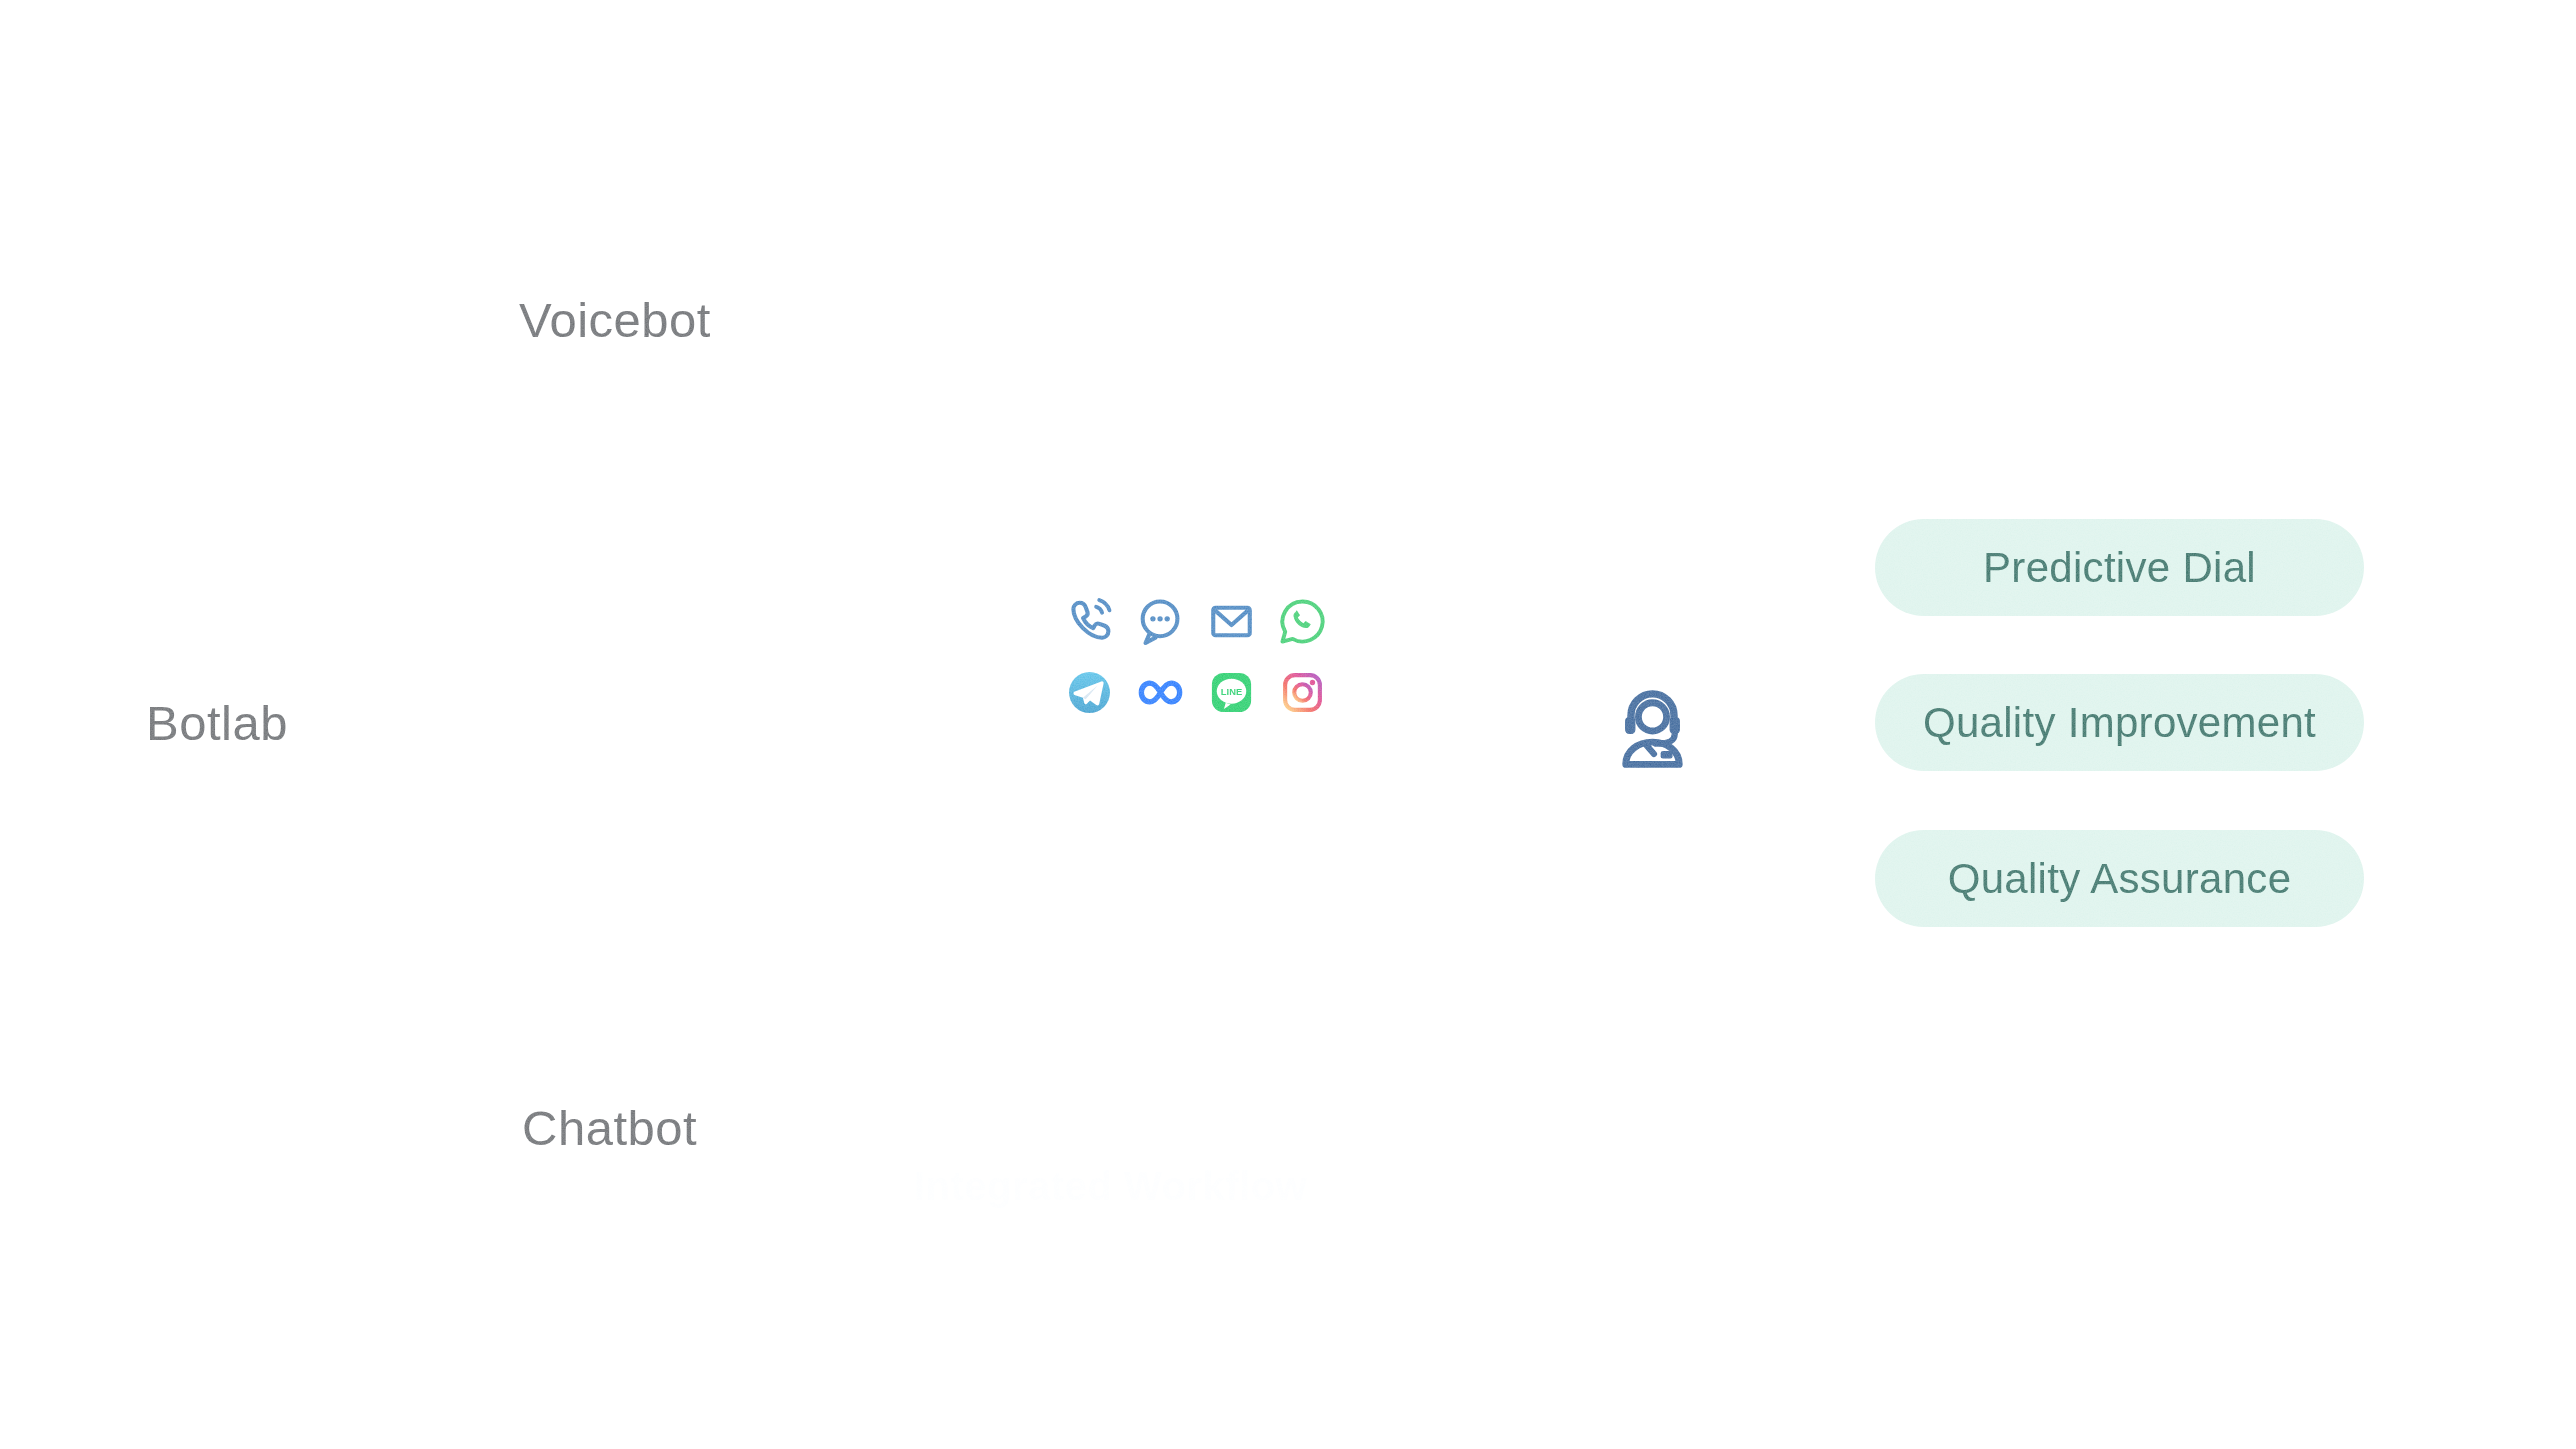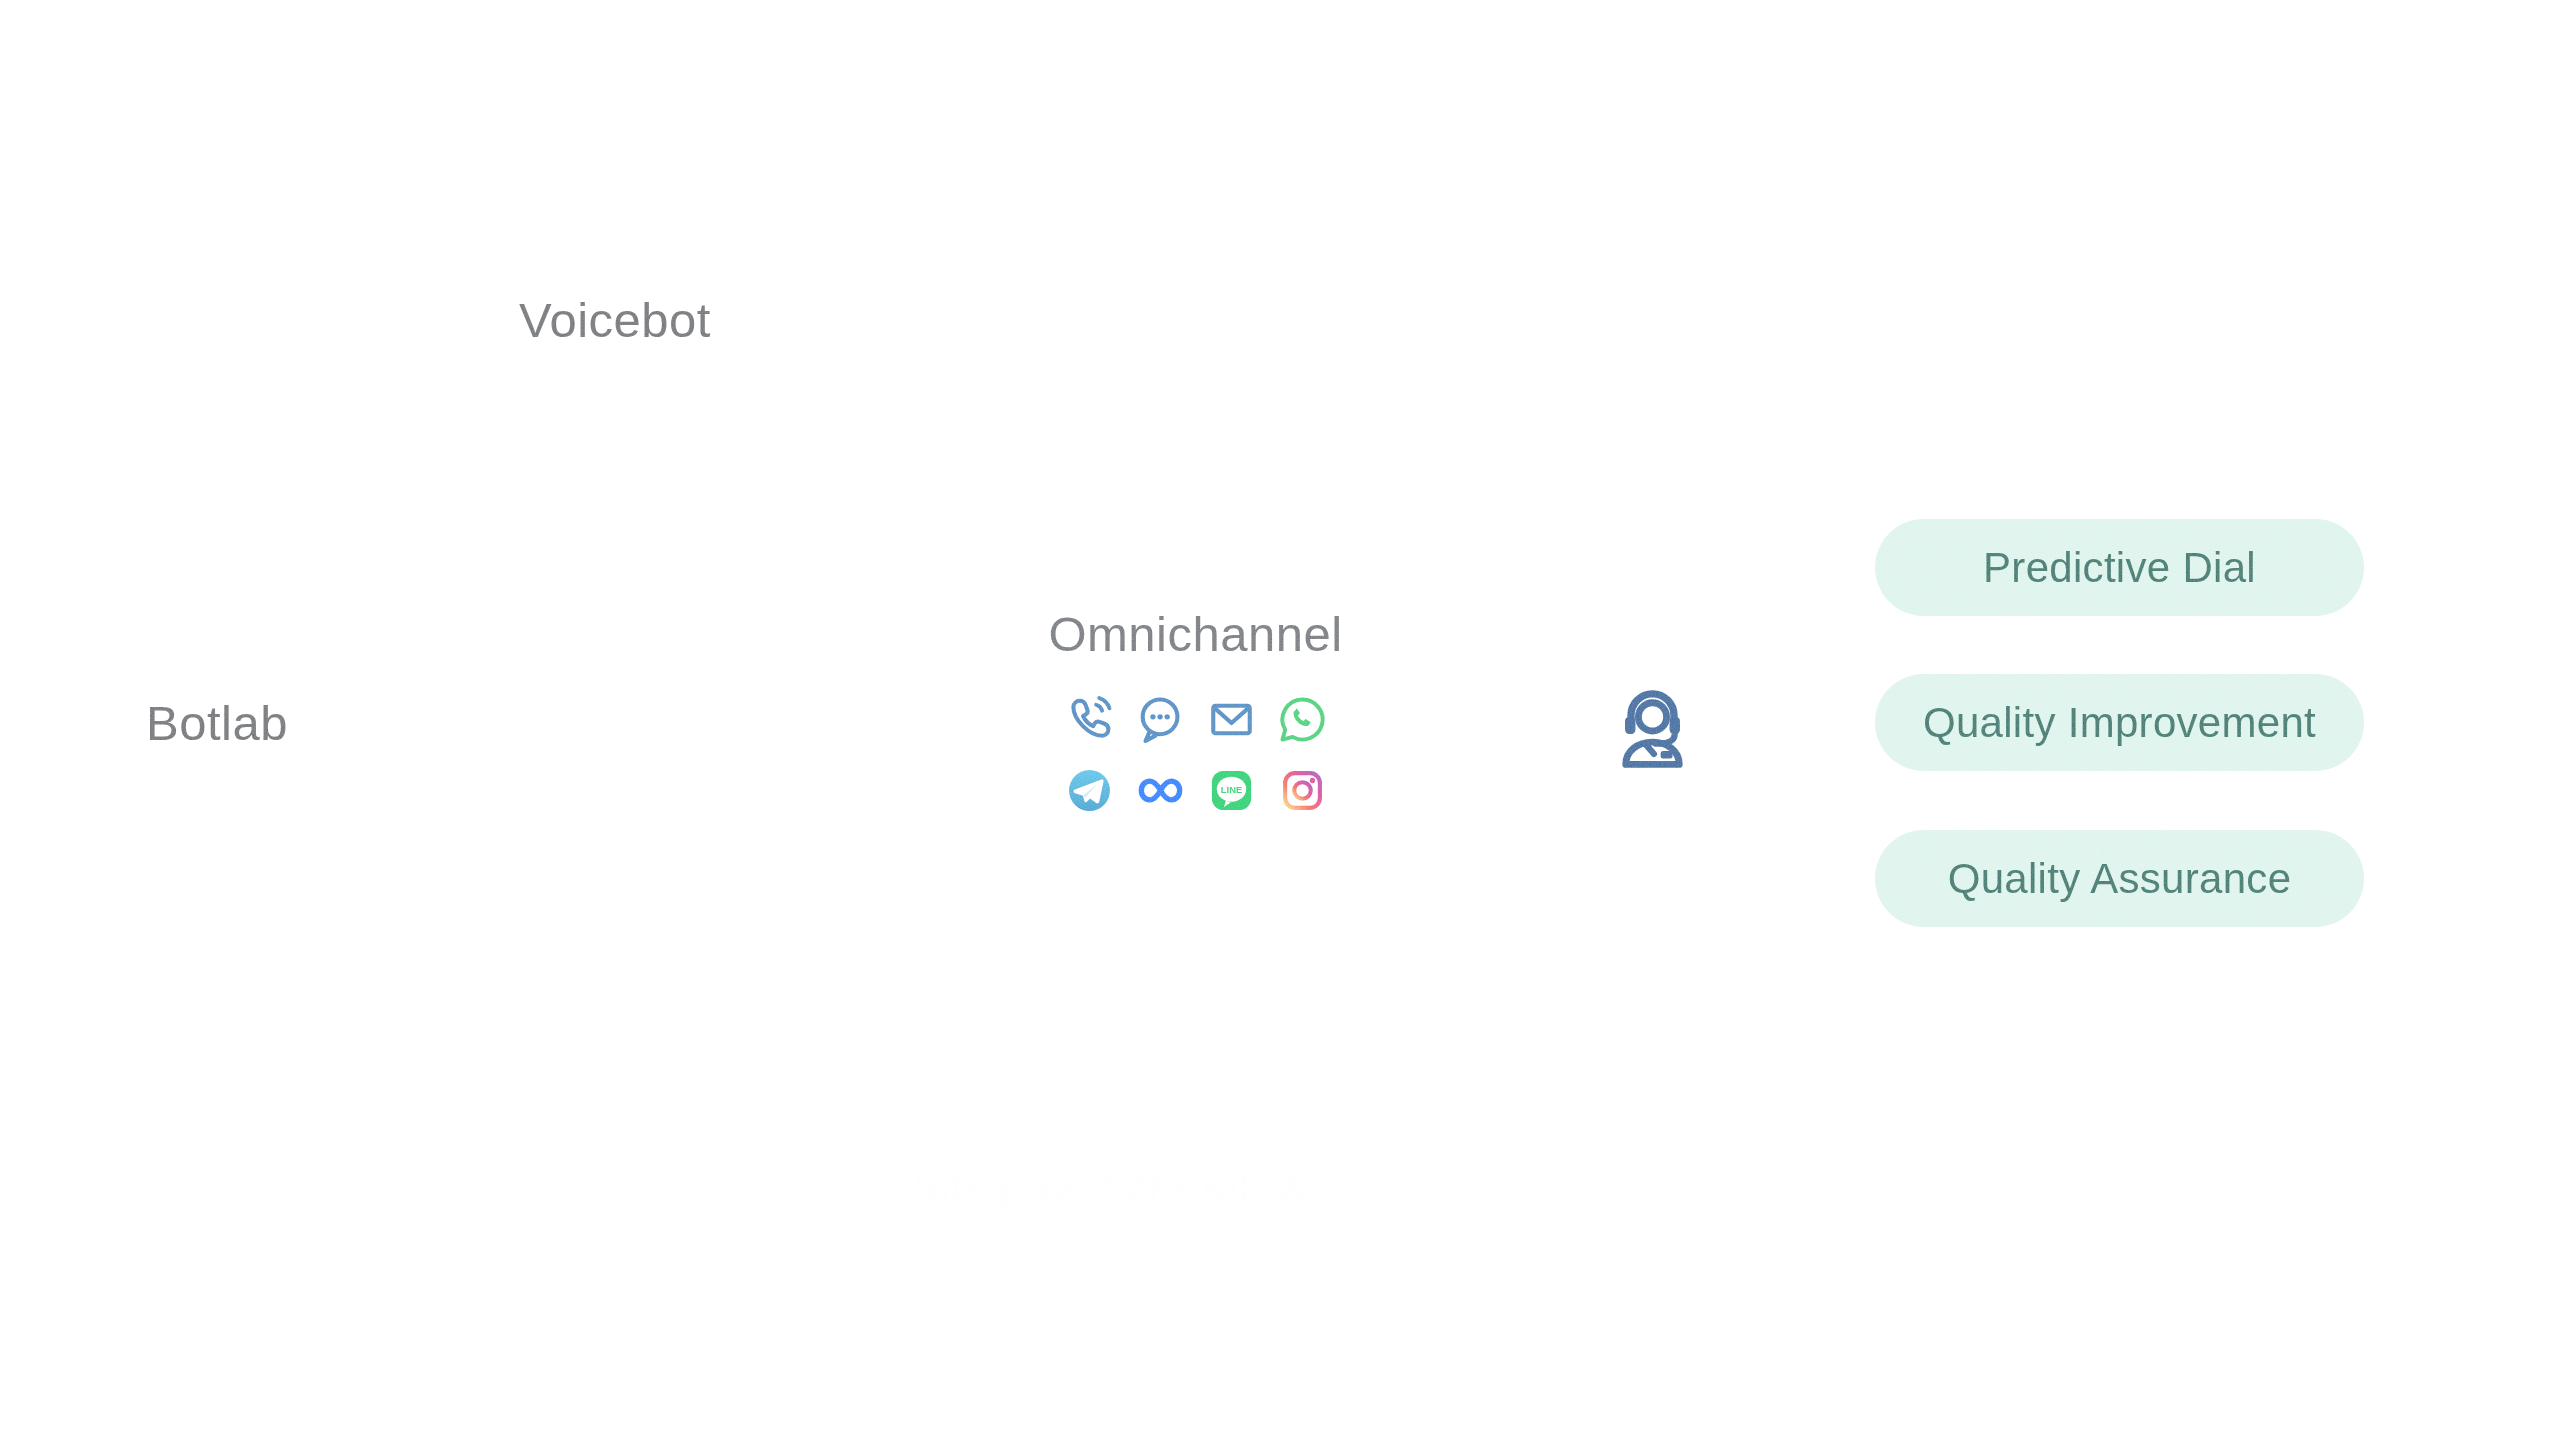--- a/index.html
+++ b/index.html
@@ -116,23 +116,25 @@
   <div class="conn h-line c-main-3"></div>
   <div class="conn elbow c-rf-top"></div>
   <div class="conn elbow c-rf-bot"></div>
 
   <div class="pill botlab">
     <span>Botlab</span>
   </div>
   <div class="pill voicebot">
     <span>Voicebot</span>
   </div>
+  <div class="pill chatbot">
+    <span>Chatbot</span>
+  </div>
 
   <div class="omni">
-    <div class="omni-title">Omnichannel</div>
     <div class="omni-grid">
 
       <svg viewBox="0 0 64 64">
         <path d="M21 11c2.9 0 5.7 1.9 6.7 4.8l1.9 5.2c.7 2-.1 4.3-1.9 5.4l-2.9 1.7c2.3 5 6.3 9 11.3 11.3l1.7-2.9c1.1-1.8 3.4-2.6 5.4-1.9l5.2 1.9c2.9 1 4.8 3.8 4.8 6.7 0 3.9-3.2 7-7.1 7C31.8 50.2 13.9 32.3 13.9 18c0-3.9 3.2-7 7.1-7z" fill="none" stroke="#2e74b8" stroke-width="4.6" stroke-linecap="round" stroke-linejoin="round"></path>
         <path d="M39.5 15.5a9.5 9.5 0 0 1 6.6 6.6" fill="none" stroke="#2e74b8" stroke-width="4.4" stroke-linecap="round"></path>
         <path d="M43 8a17.5 17.5 0 0 1 11.4 11.4" fill="none" stroke="#2e74b8" stroke-width="4.4" stroke-linecap="round"></path>
       </svg>
 
       <svg viewBox="0 0 64 64">
         <circle cx="31.5" cy="29" r="19.5" fill="none" stroke="#2e74b8" stroke-width="4.6"></circle>

